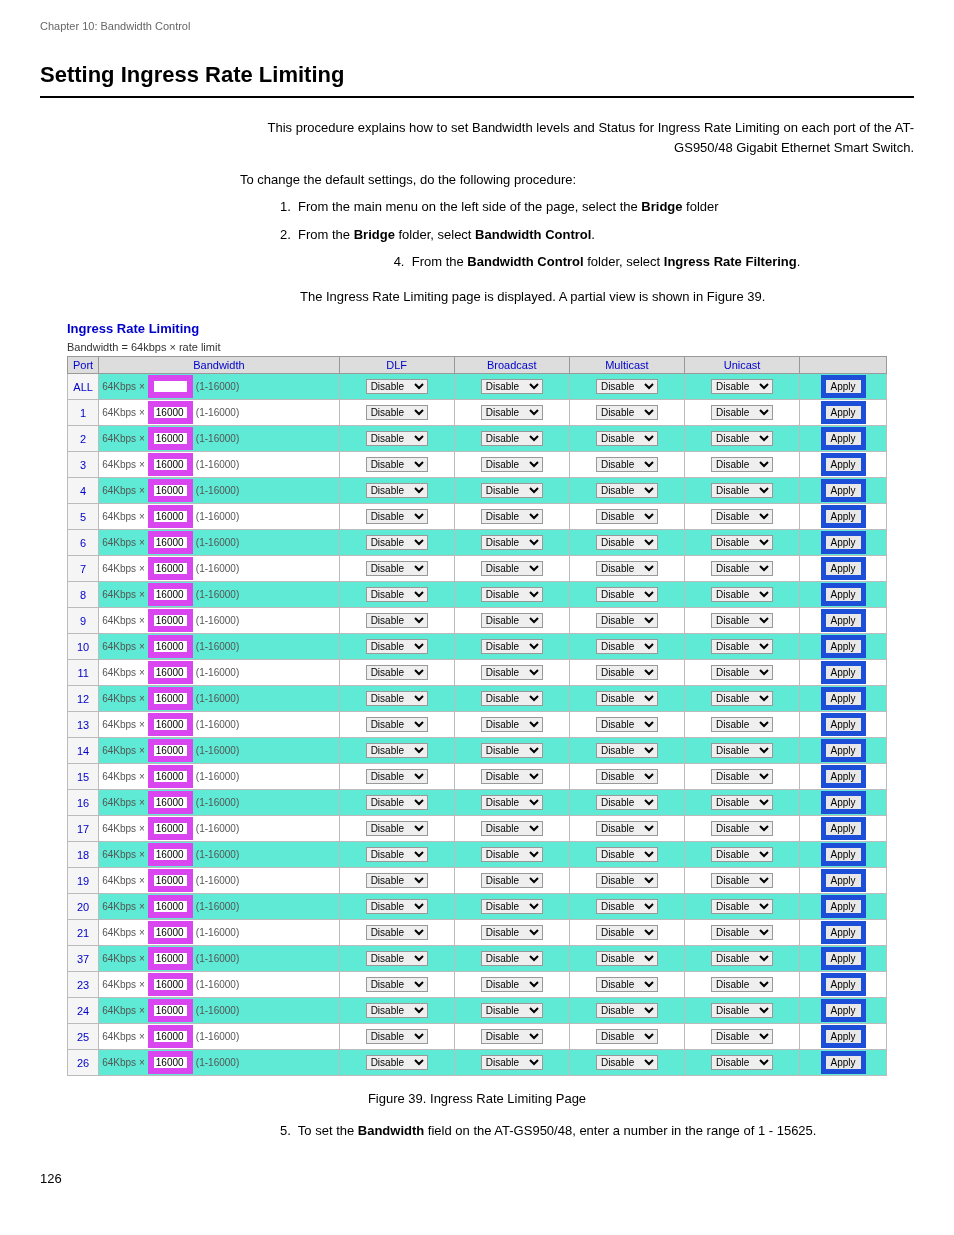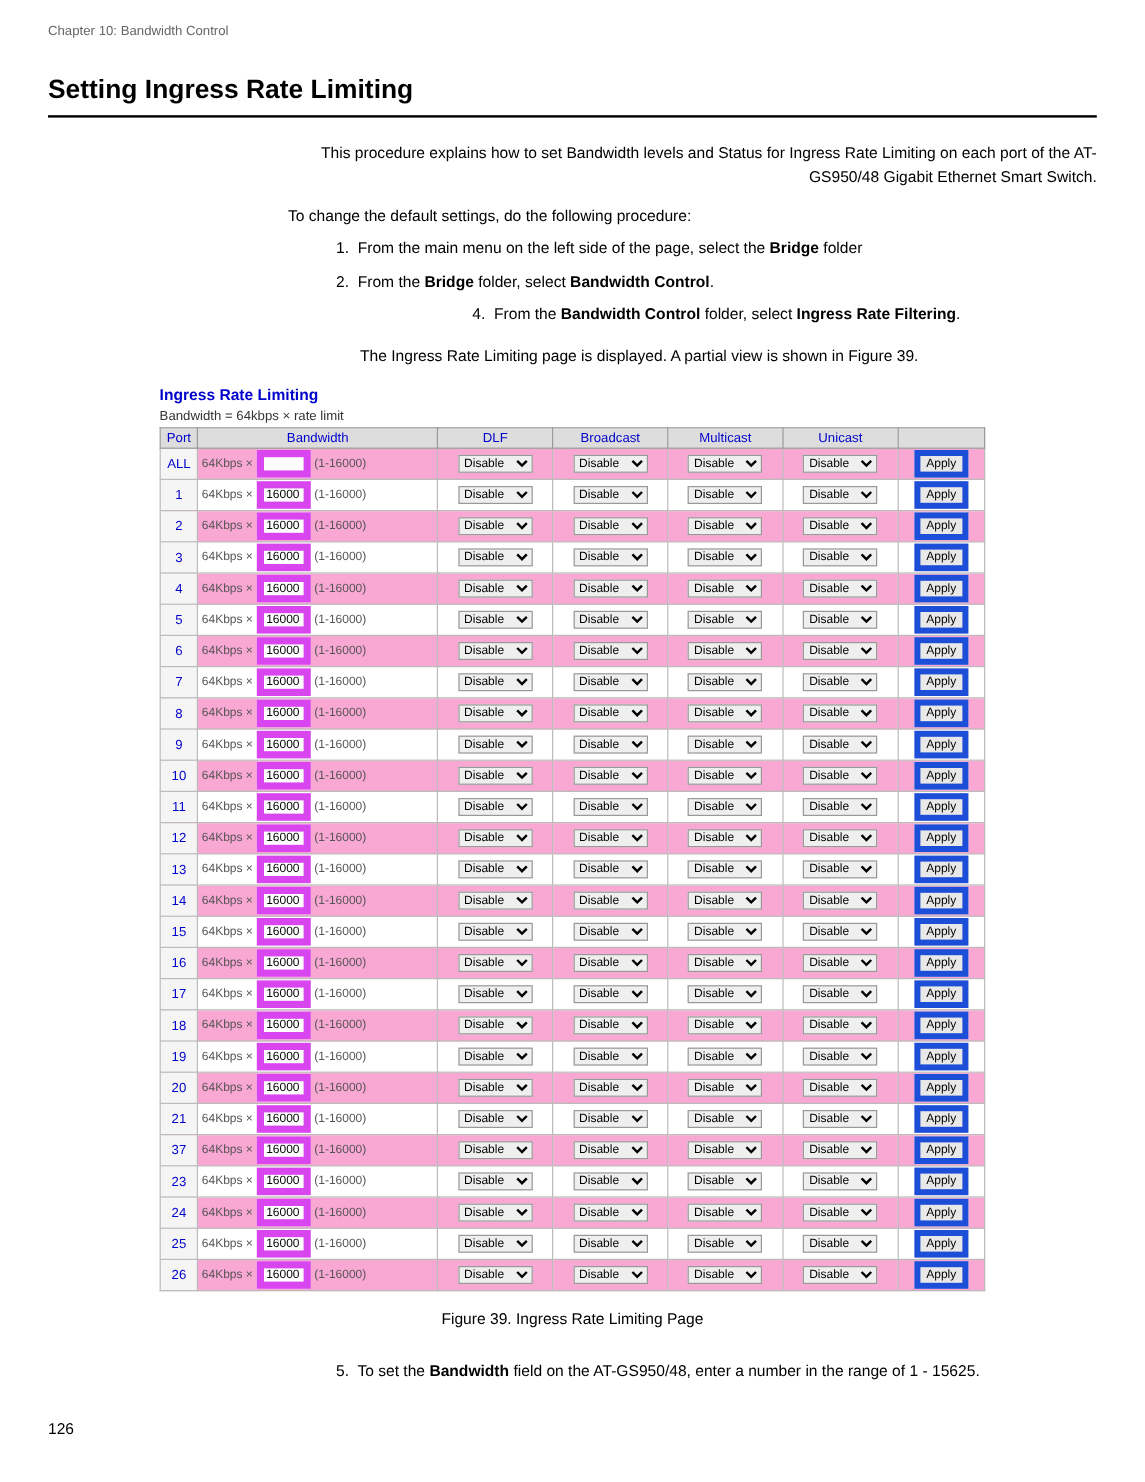--- a/index.html
+++ b/index.html
@@ -47,21 +47,21 @@
       line-height: 1.5;
     }
     .sub-note {
       margin-left: 260px;
       margin-bottom: 15px;
       font-size: 13px;
       line-height: 1.5;
     }
     .figure-container {
       margin: 15px auto;
-      width: 688px;
+      width: 820px;
     }
     .figure-title {
       color: #0000cc;
       font-weight: bold;
       font-size: 13px;
       margin-bottom: 5px;
     }
     .bandwidth-note {
       font-size: 11px;
       margin-bottom: 3px;
@@ -121,33 +121,33 @@
       font-size: 10px;
       border: 5px solid #1d4ed8;
       background: #e8e8e8;
       padding: 1px 5px;
       cursor: pointer;
     }
     .figure-caption {
       text-align: center;
       font-size: 13px;
       margin-top: 10px;
-      margin-bottom: 27px;
+      margin-bottom: 15px;
     }
     .step5 {
       margin-left: 240px;
       font-size: 13px;
       line-height: 1.5;
     }
     .page-number {
       margin-top: 30px;
       font-size: 13px;
     }
     b { font-weight: bold; }
-    .row-even { background: #f9a8d4; }
+    .row-even { background: #5eead4; }
     .row-odd { background: #fff; }
   </style>
 </head>
 <body>
 
 <div class="chapter-header">
   <span>Chapter 10: Bandwidth Control</span>
 </div>
 
 <h1 class="page-title">

